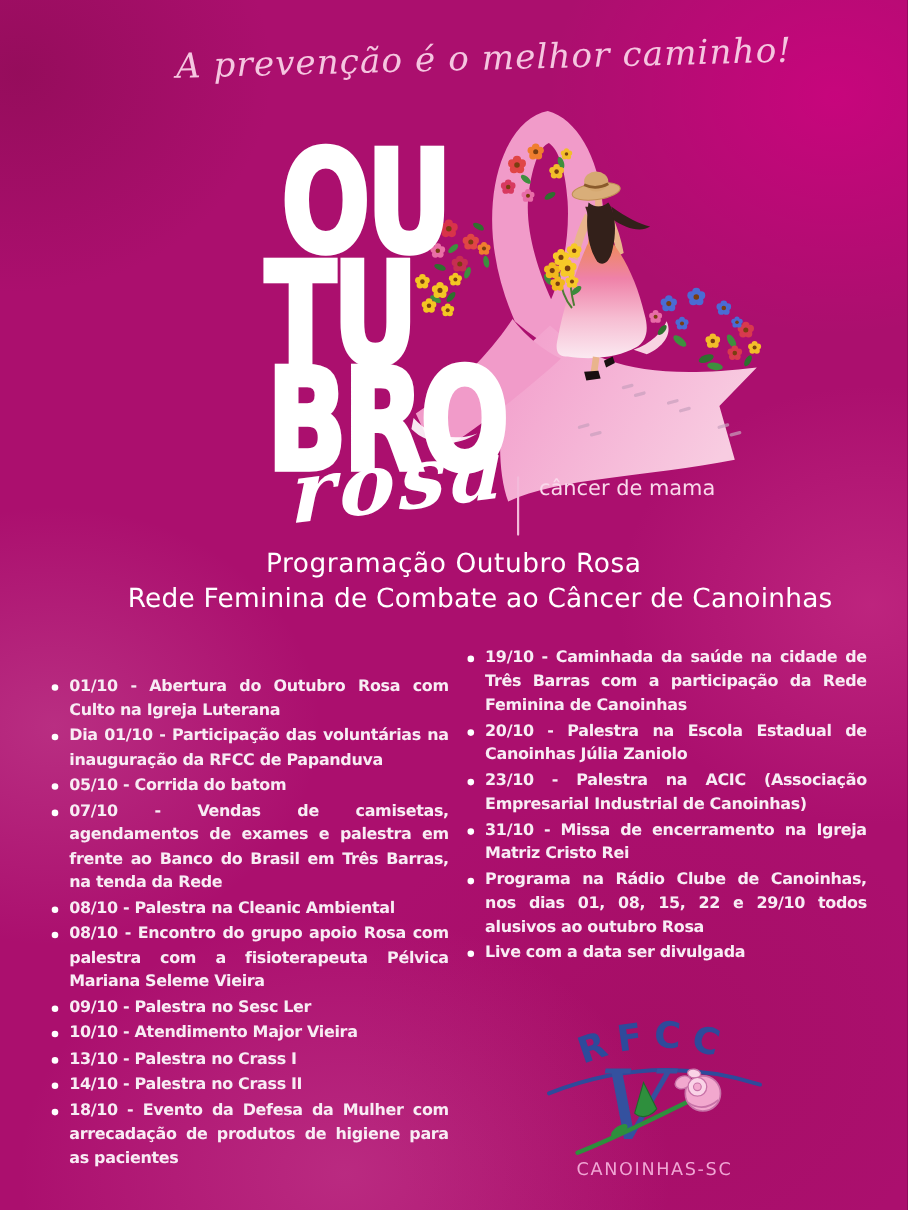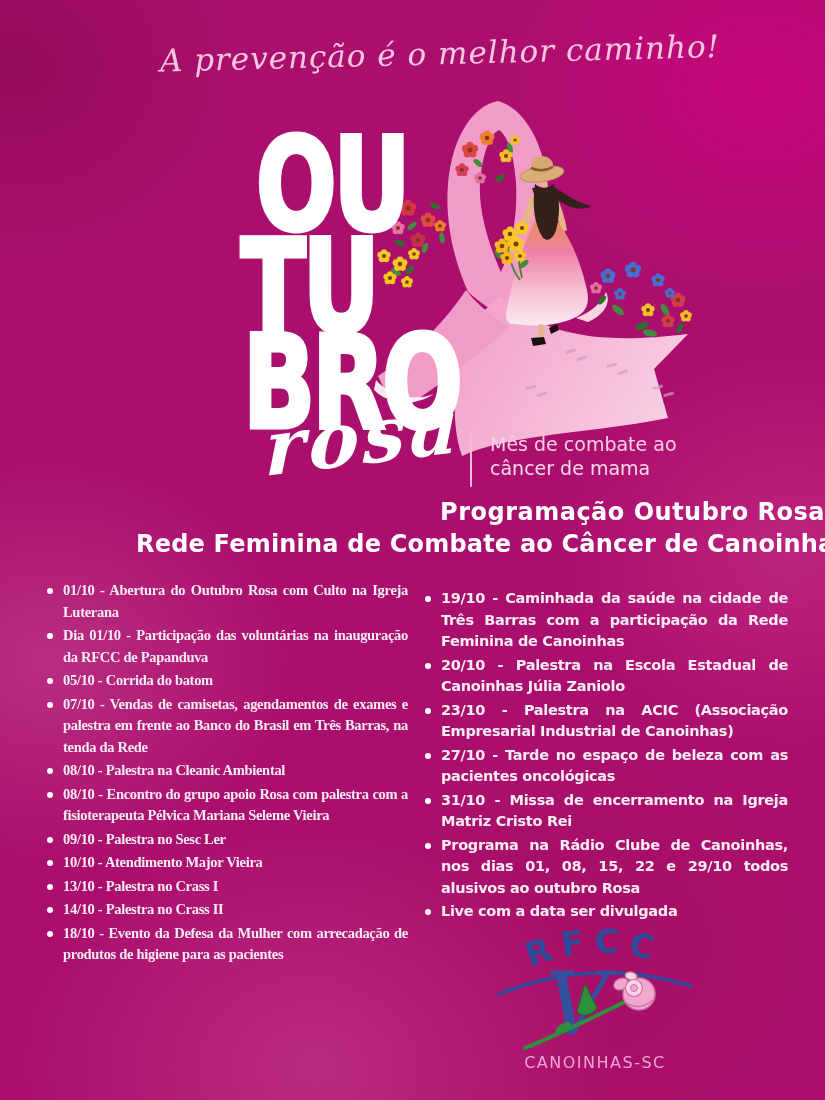--- a/index.html
+++ b/index.html
@@ -31,28 +31,28 @@
   .b3{left:243px;top:334px;}
   .rosa{
     position:absolute;left:266px;top:404px;color:#fff;
     font-family:"DejaVu Serif",serif;font-style:italic;font-weight:bold;font-size:76px;
     transform:rotate(-7deg) skewX(-8deg);transform-origin:left top;letter-spacing:4px;
   }
   .divider{position:absolute;left:470px;top:433px;width:2px;height:54px;background:#F3BADA;border-radius:1px;}
   .subtitle{position:absolute;left:490px;top:432px;line-height:24px;font-size:19px;}
   .subtitle .s1{display:block;color:#F6CFE5;font-weight:500;}
   .subtitle .s2{display:block;color:#F9D9EB;font-weight:normal;}
-  .h1,.h2{position:absolute;left:0;width:100%;text-align:right;color:#FFFFFF;font-weight:bold;}
+  .h1,.h2{position:absolute;left:0;width:100%;text-align:center;color:#FFFFFF;font-weight:normal;}
   .h1{top:498px;font-size:24px;letter-spacing:.5px;}
   .h2{top:530px;font-size:24px;letter-spacing:.2px;padding-left:24px;}
   ul.events{
     position:absolute;margin:0;padding:0;list-style:none;
     color:#F8ECF4;font-size:14.5px;font-weight:bold;line-height:21.5px;letter-spacing:-.3px;
   }
-  .col-left{left:42px;top:580px;width:366px;font-family:Liberation Serif, serif;}
+  .col-left{left:42px;top:614px;width:366px;}
   .col-right{left:420px;top:588px;width:368px;}
   ul.events li{position:relative;padding-left:21px;margin-bottom:2px;text-align:justify;}
   ul.events .bullet{position:absolute;left:5px;top:8px;width:6px;height:6px;border-radius:50%;background:#fff;}
   .rfcc{position:absolute;left:485px;top:920px;width:220px;height:158px;}
 </style>
 </head>
 <body>
 
 <div class="poster">
 
@@ -185,21 +185,20 @@
       <use href="#flower" fill="#4A6CD4" transform="translate(320,205) scale(0.7)"></use>
     </g>
   </svg>
 
   <div class="big b1">OU</div>
   <div class="big b2">TU</div>
   <div class="big b3">BRO</div>
   <div class="rosa">rosa</div>
   <div class="divider"></div>
   <div class="subtitle">
-    <span class="s1">Mês de combate ao</span>
     <span class="s2">câncer de mama</span>
   </div>
 
   <div class="h1">Programação Outubro Rosa</div>
   <div class="h2">Rede Feminina de Combate ao Câncer de Canoinhas</div>
 
   <ul class="events col-left">
       <li><span class="bullet"></span><span>01/10 - Abertura do Outubro Rosa com Culto na Igreja Luterana</span></li>
       <li><span class="bullet"></span><span>Dia 01/10 - Participação das voluntárias na inauguração da RFCC de Papanduva</span></li>
       <li><span class="bullet"></span><span>05/10 - Corrida do batom</span></li>
@@ -209,21 +208,20 @@
       <li><span class="bullet"></span><span>09/10 - Palestra no Sesc Ler</span></li>
       <li><span class="bullet"></span><span>10/10 - Atendimento Major Vieira</span></li>
       <li><span class="bullet"></span><span>13/10 - Palestra no Crass I</span></li>
       <li><span class="bullet"></span><span>14/10 - Palestra no Crass II</span></li>
       <li><span class="bullet"></span><span>18/10 - Evento da Defesa da Mulher com arrecadação de produtos de higiene para as pacientes</span></li>
     </ul>
   <ul class="events col-right">
       <li><span class="bullet"></span><span>19/10 - Caminhada da saúde na cidade de Três Barras com a participação da Rede Feminina de Canoinhas</span></li>
       <li><span class="bullet"></span><span>20/10 - Palestra na Escola Estadual de Canoinhas Júlia Zaniolo</span></li>
       <li><span class="bullet"></span><span>23/10 - Palestra na ACIC (Associação Empresarial Industrial de Canoinhas)</span></li>
-      <li><span class="bullet"></span><span>27/10 - Tarde no espaço de beleza com as pacientes oncológicas</span></li>
       <li><span class="bullet"></span><span>31/10 - Missa de encerramento na Igreja Matriz Cristo Rei</span></li>
       <li><span class="bullet"></span><span>Programa na Rádio Clube de Canoinhas, nos dias 01, 08, 15, 22 e 29/10 todos alusivos ao outubro Rosa</span></li>
       <li><span class="bullet"></span><span>Live com a data ser divulgada</span></li>
     </ul>
 
   <svg class="rfcc" viewBox="0 0 220 158">
     <defs>
       <path id="archT" d="M 25,58 Q 110,10 195,52" fill="none"></path>
     </defs>
     <text font-family="DejaVu Sans, sans-serif" font-size="33" font-weight="bold" fill="#2E4A9B" letter-spacing="9">

